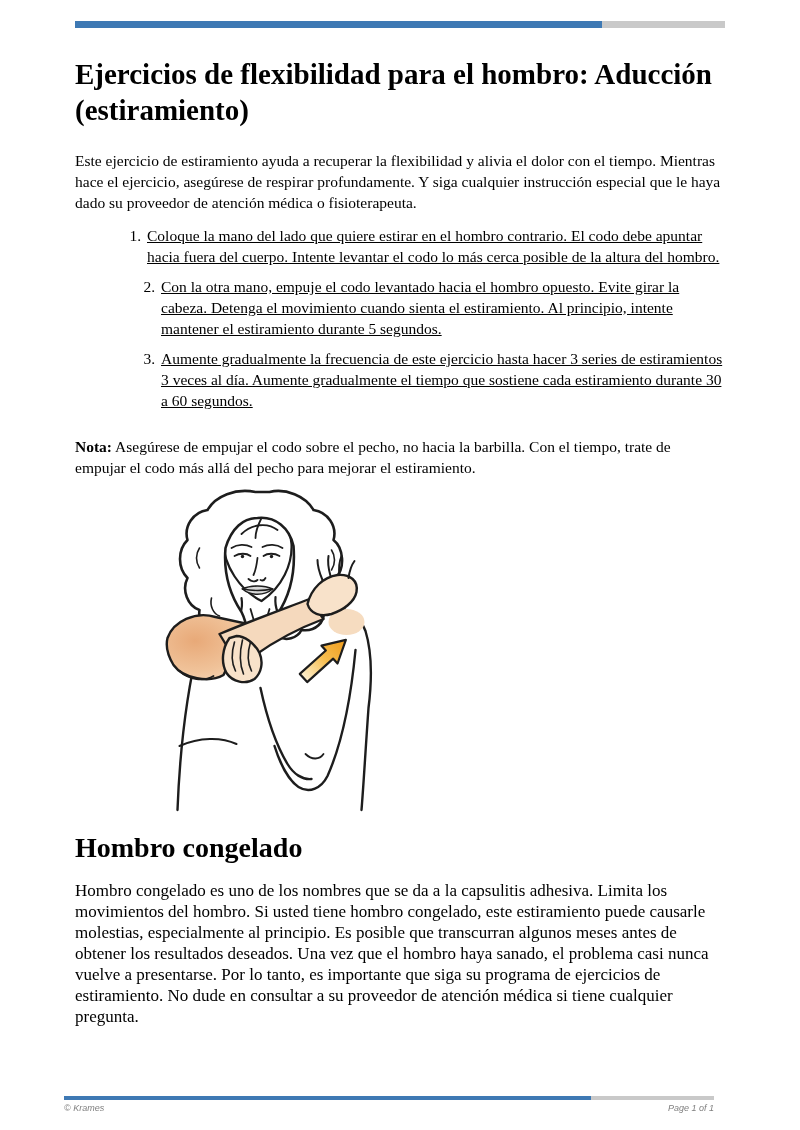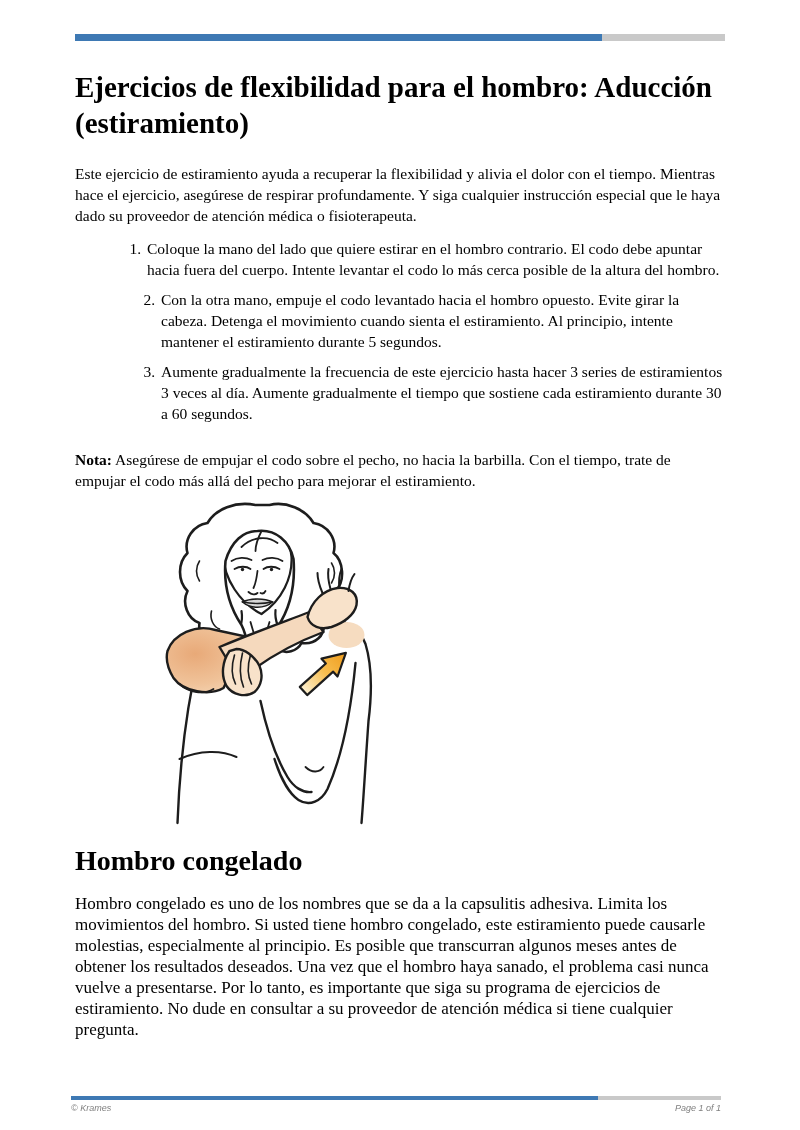--- a/index.html
+++ b/index.html
@@ -1,42 +1,42 @@
 <!DOCTYPE html>
 <html><head>
 <meta charset="utf-8">
 <style>
   html,body{margin:0;padding:0;background:#ffffff;}
   body{
     width:800px;height:1130px;position:relative;overflow:hidden;
     font-family:"Liberation Serif","DejaVu Serif",serif;color:#000;
   }
-  .content{position:absolute;left:75px;top:16px;width:650px;}
+  .content{position:absolute;left:75px;top:3px;width:650px;}
   
   .accent-bar{display:flex;width:100%;}
   .accent-bar .blue{background:#3e79b4;width:81%;height:100%;}
   .accent-bar .gray{background:#c9c9c9;width:19%;height:100%;}
   .top-bar{margin-top:18px;height:7px;}
   h1.title{
     margin:28px 0 0 0;font-size:29px;line-height:36px;font-weight:bold;
   }
   p.body-text{
     margin:22px 0 0 0;font-size:15.5px;line-height:21px;
   }
   ol.steps{
-    margin:12px 0 0 0;padding:0 0 0 70px;font-size:15.5px;line-height:21px;
+    margin:12px 0 0 0;padding:0 0 0 70px;font-size:15.5px;line-height:21px;text-decoration:underline;
   }
   ol.steps li{padding-left:2px;}
   ol.steps li + li{margin-top:9px;margin-left:14px;}
   p.note{margin:25px 0 0 0;font-size:15.5px;line-height:21px;}
   p.note b{font-weight:bold;}
   .illustration-wrap{margin:10px 0 0 88px;width:265px;height:325px;}
   h2.section-heading{margin:20px 0 0 0;font-size:28px;line-height:30px;font-weight:bold;}
   p.section-body{margin:17px 0 0 0;font-size:17px;line-height:21px;}
-  .footer{position:absolute;left:71px;top:1096px;width:650px;}
+  .footer{position:absolute;left:64px;top:1096px;width:650px;}
   .footer-bar{height:4px;}
   .footer-row{
     display:flex;justify-content:space-between;margin-top:3px;
     font-family:"Liberation Sans","DejaVu Sans",sans-serif;
     font-style:italic;font-size:9px;color:#7f7f7f;
   }
   svg .ln{fill:none;stroke:#1d1d1d;stroke-linecap:round;}
 </style>
 </head>
 <body>

